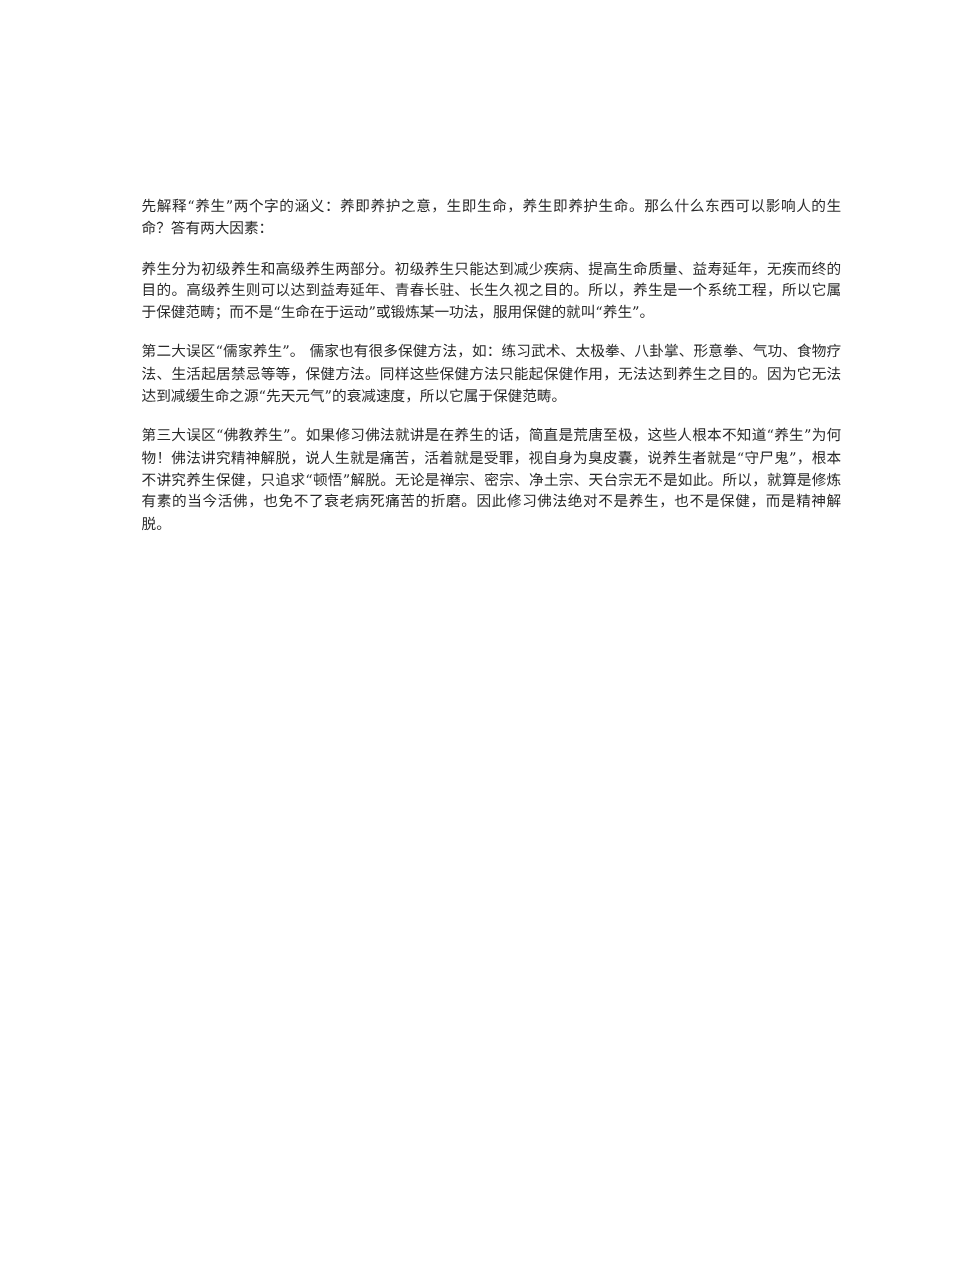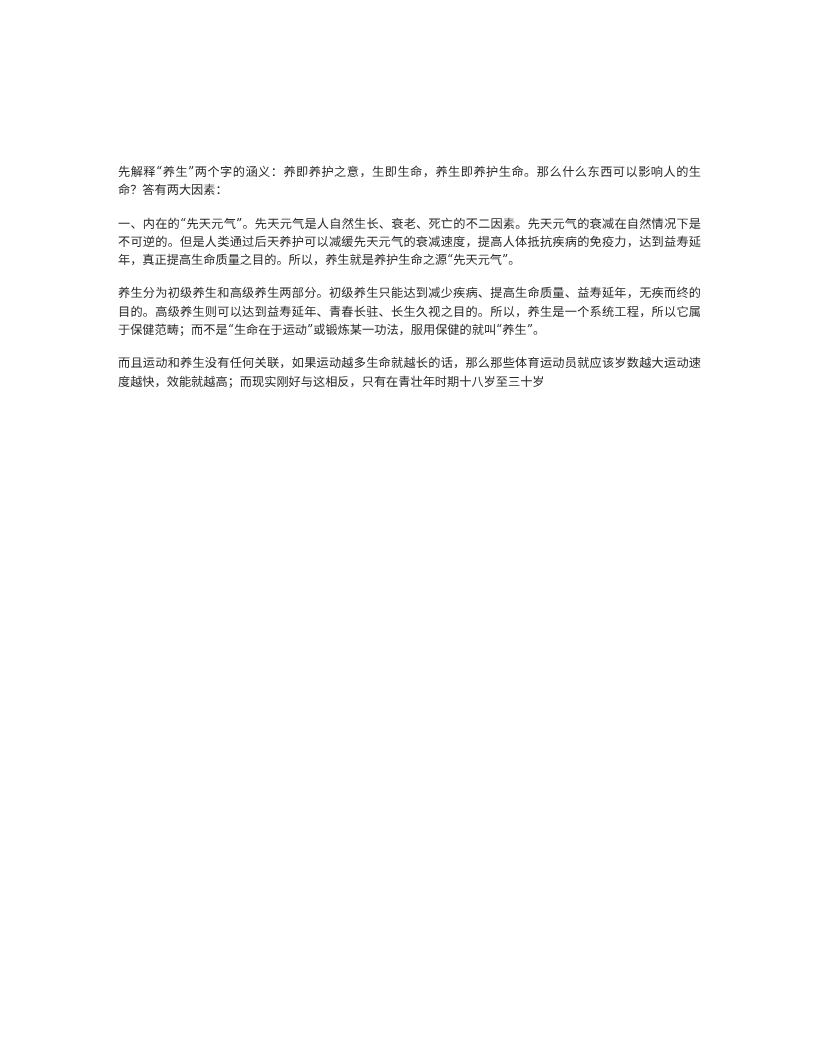--- a/index.html
+++ b/index.html
@@ -43,18 +43,18 @@
     margin-bottom: 0;
   }
 </style>
 </head>
 <body>
 
 <div class="page">
   <div class="text-block">
 
     <p class="para">先解释“养生”两个字的涵义：养即养护之意，生即生命，养生即养护生命。那么什么东西可以影响人的生命？答有两大因素：</p>
-    <p class="para">一、内在的“先天元气”。先天元气是人自然生长、衰老、死亡的不二因素。先天元气的衰减在自然情况下是不可逆的。但是人类通过后天养护可以减缓先天元气的衰减速度，提高人体抵抗疾病的免疫力，达到益寿延年，真正提高生命质量之目的。所以，养生就是养护生命之源“先天元气”。</p>
     <p class="para">养生分为初级养生和高级养生两部分。初级养生只能达到减少疾病、提高生命质量、益寿延年，无疾而终的目的。高级养生则可以达到益寿延年、青春长驻、长生久视之目的。所以，养生是一个系统工程，所以它属于保健范畴；而不是“生命在于运动”或锻炼某一功法，服用保健的就叫“养生”。</p>
-    <p class="para">而且运动和养生没有任何关联，如果运动越多生命就越长的话，那么那些体育运动员就应该岁数越大运动速度越快，效能就越高；而现实刚好与这相反，只有在青壮年时期十八岁至三十岁</p>
+    <p class="para">第二大误区“儒家养生”。 儒家也有很多保健方法，如：练习武术、太极拳、八卦掌、形意拳、气功、食物疗法、生活起居禁忌等等，保健方法。同样这些保健方法只能起保健作用，无法达到养生之目的。因为它无法达到减缓生命之源“先天元气”的衰减速度，所以它属于保健范畴。</p>
+    <p class="para">第三大误区“佛教养生”。如果修习佛法就讲是在养生的话，简直是荒唐至极，这些人根本不知道“养生”为何物！佛法讲究精神解脱，说人生就是痛苦，活着就是受罪，视自身为臭皮囊，说养生者就是“守尸鬼”，根本不讲究养生保健，只追求“顿悟”解脱。无论是禅宗、密宗、净土宗、天台宗无不是如此。所以，就算是修炼有素的当今活佛，也免不了衰老病死痛苦的折磨。因此修习佛法绝对不是养生，也不是保健，而是精神解脱。</p>
 
   </div>
 </div>
 
 </body></html>

